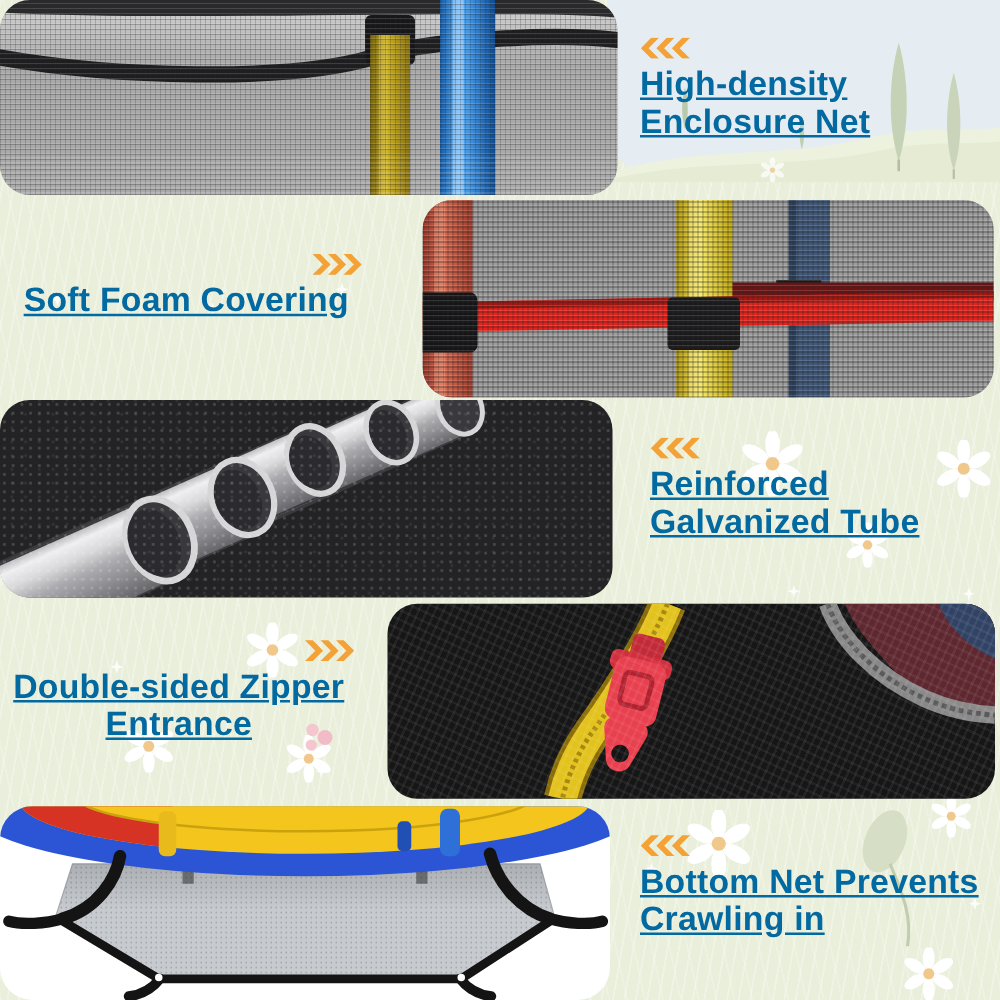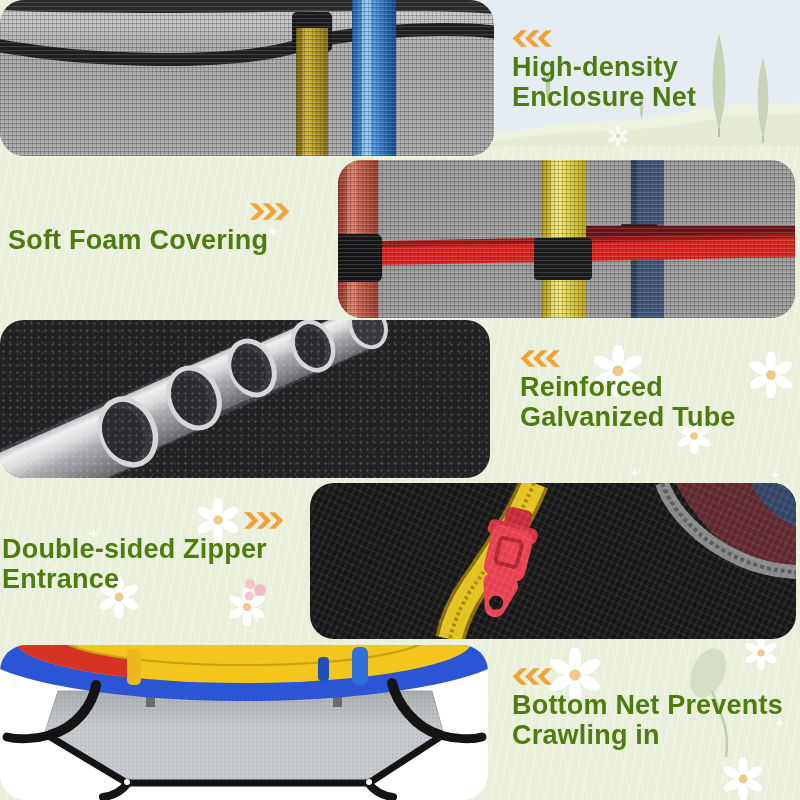--- a/index.html
+++ b/index.html
@@ -24,24 +24,24 @@
       repeating-linear-gradient(90deg, rgba(40,40,40,.22) 0 1px, transparent 1px 4px);}
   .knit-tex{position:absolute;inset:0;pointer-events:none;
     background-image:
       repeating-linear-gradient(115deg, rgba(255,255,255,.06) 0 2px, transparent 2px 6px),
       repeating-linear-gradient(25deg, rgba(255,255,255,.05) 0 2px, transparent 2px 7px);}
   .speckle{position:absolute;inset:0;pointer-events:none;
     background-image:
       radial-gradient(rgba(255,255,255,.16) 1px, transparent 1.4px),
       radial-gradient(rgba(255,255,255,.08) 1px, transparent 1.4px);
     background-size:7px 7px,11px 11px;background-position:0 0,4px 6px;}
-  .feature{position:absolute;color:#4d7c0f;}
+  .feature{position:absolute;color:#0369a1;text-decoration:underline;}
   .feature .title{font-weight:700;font-size:27px;line-height:1.1;white-space:pre-line;letter-spacing:.2px;}
   .feature .chev{display:block;margin-bottom:6px;height:17px;}
-  .ta-r{text-align:left;}
+  .ta-r{text-align:center;}
   svg{display:block;}
   .inline-svg{position:absolute;}
 </style>
 </head>
 <body>
 
 <div id="canvas">
 
   <div class="abs" id="bg-base"></div>
   <div class="abs" id="bg-hatch"></div>

